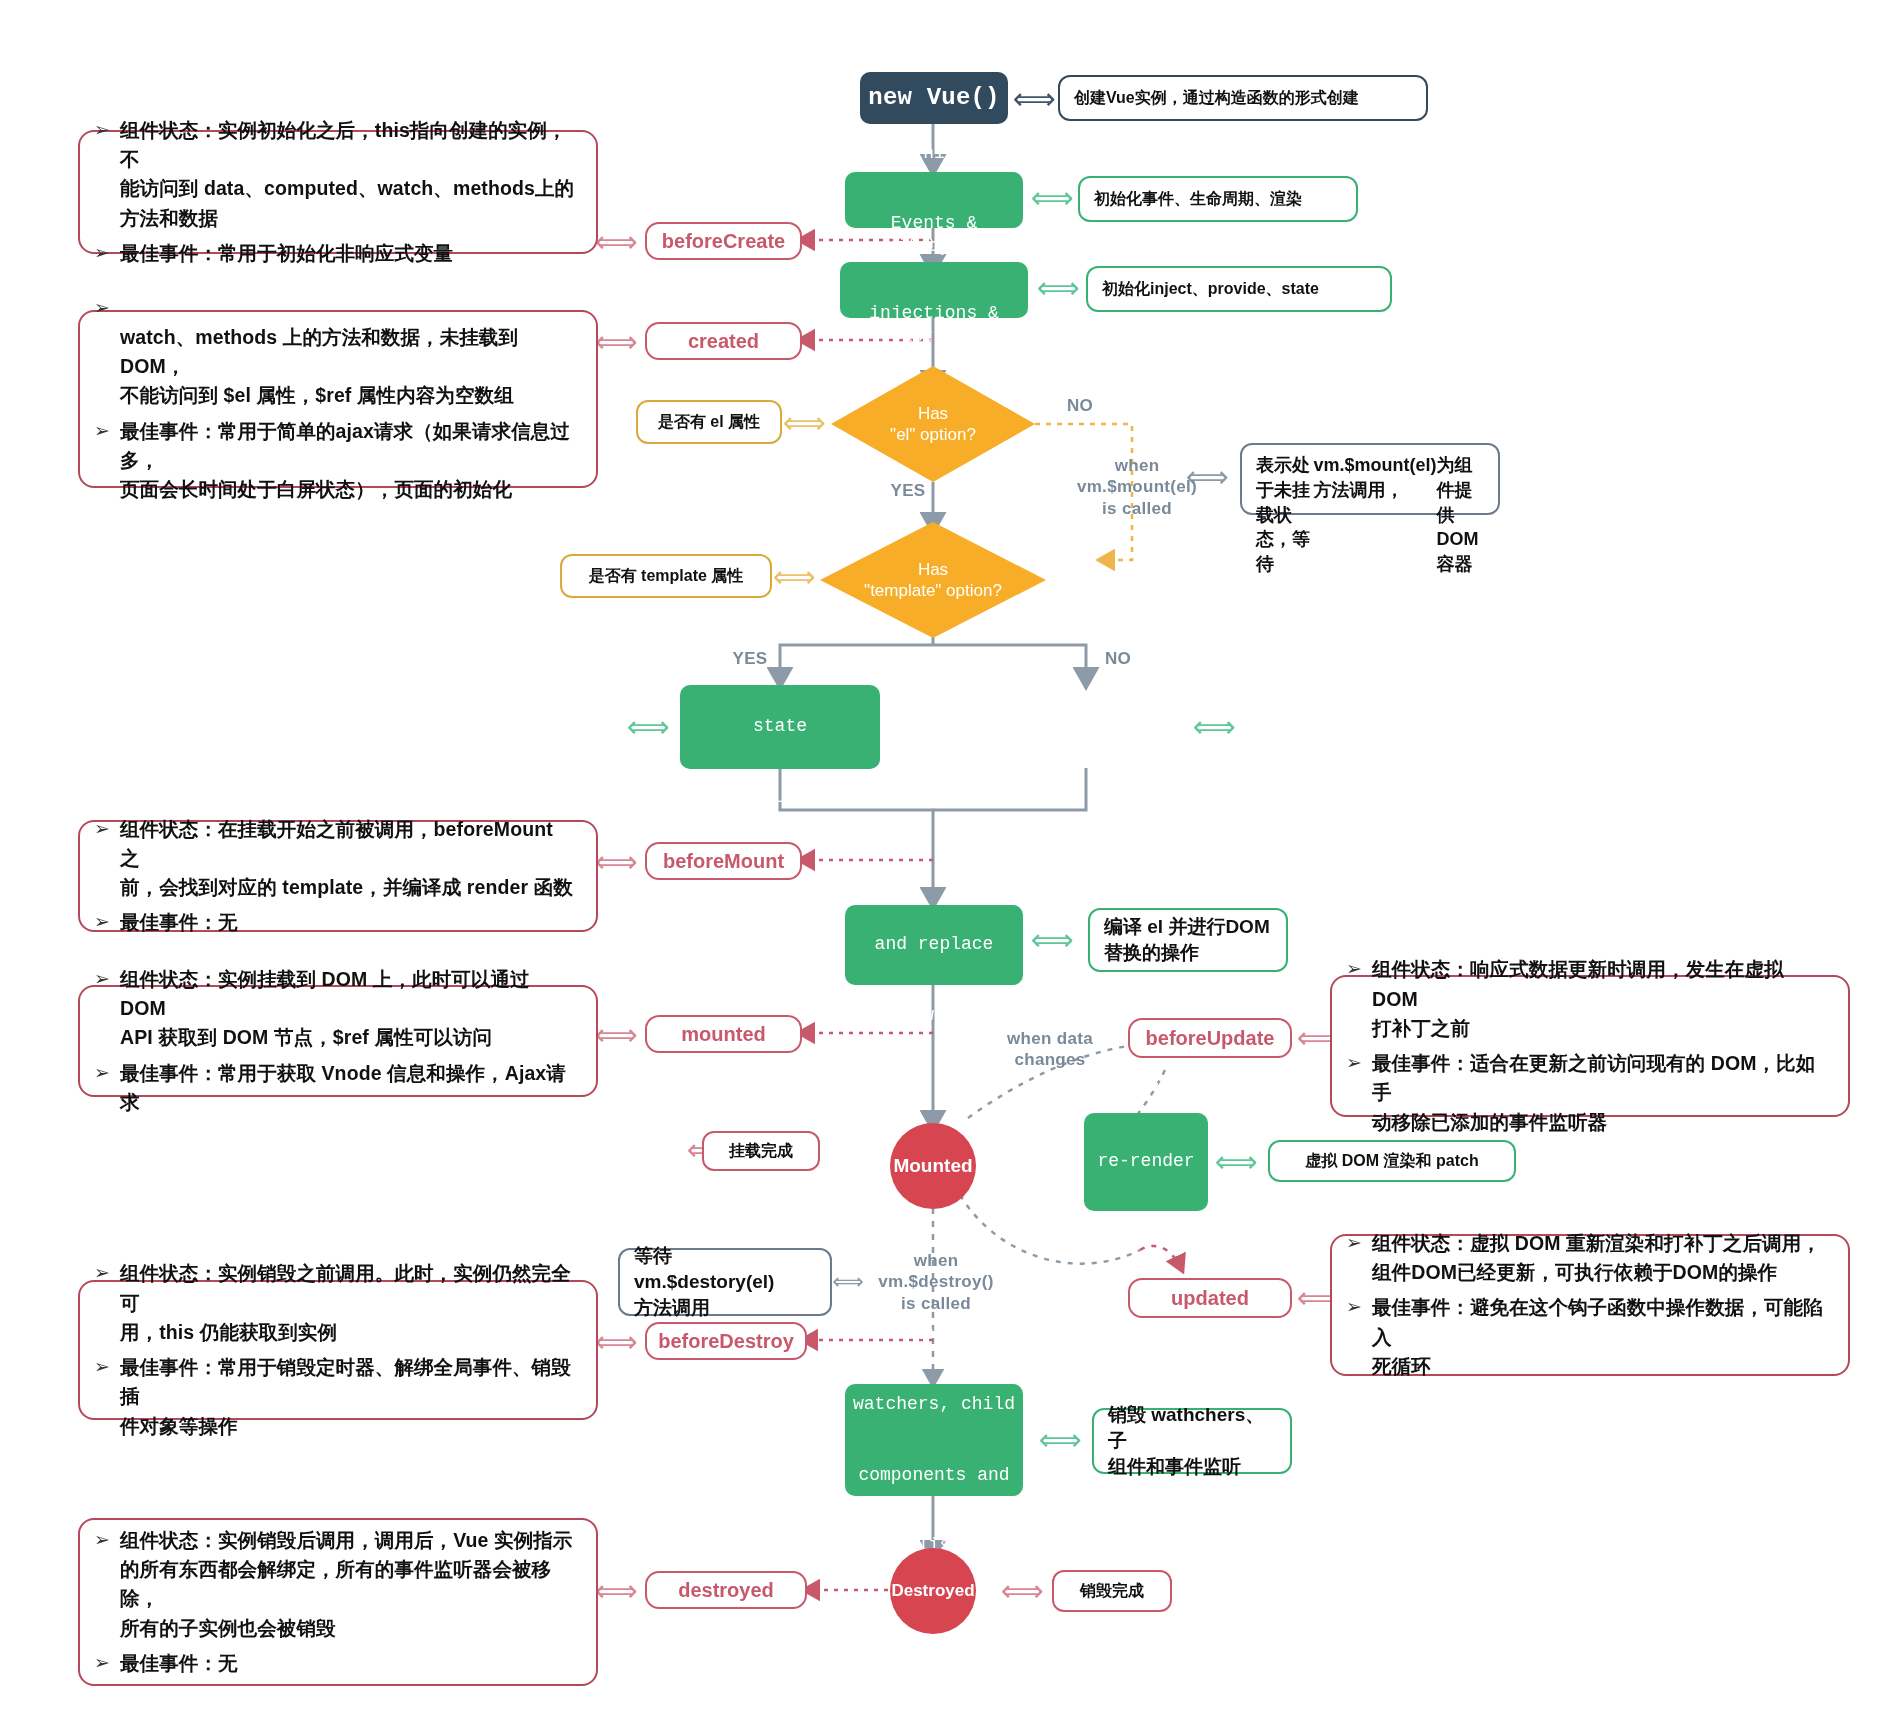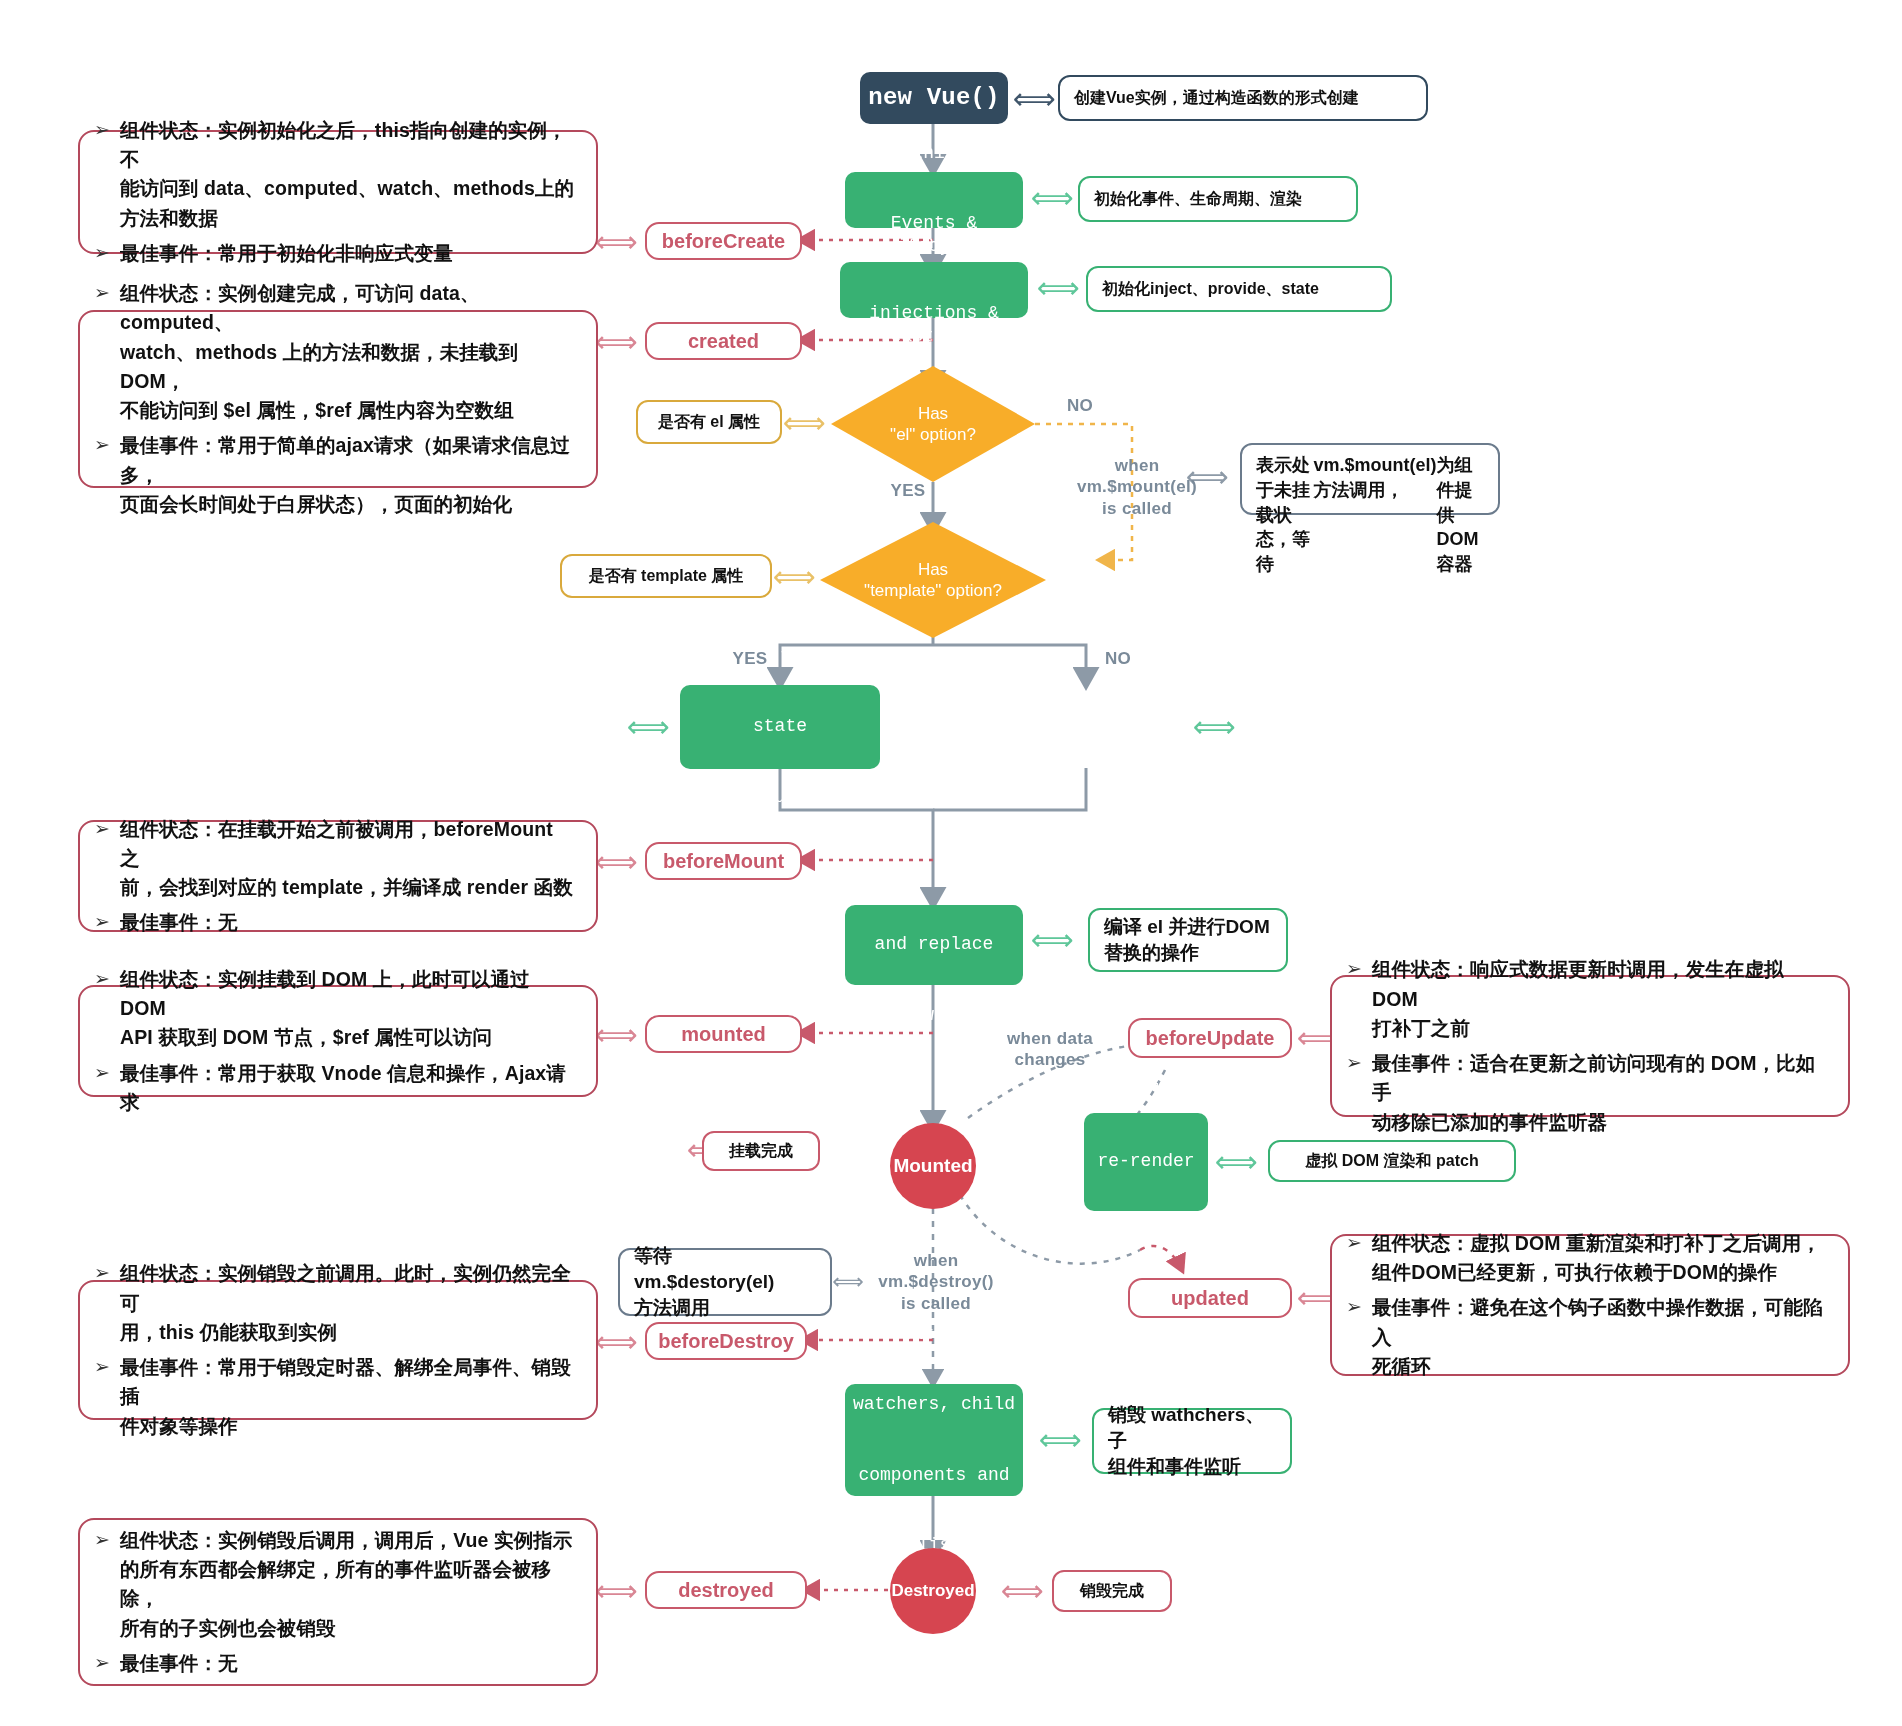--- a/index.html
+++ b/index.html
@@ -430,21 +430,21 @@
     <div class="li">
       <span class="bullet">➢</span>
       <span class="txt">最佳事件：常用于初始化非响应式变量</span>
     </div>
   </div>
 
   <div class="abs listbox" style="left:78px;top:310px;width:520px;height:178px;">
     <div class="li">
       <span class="bullet">➢</span>
       <span class="txt">
-        <span>组件状态：实例创建完成，可访问 data、computed、</span><br>
+        <br>
         <span>watch、methods 上的方法和数据，未挂载到 DOM，</span><br>
         <span>不能访问到 $el 属性，$ref 属性内容为空数组</span>
       </span>
     </div>
     <div class="li">
       <span class="bullet">➢</span>
       <span class="txt">
         <span>最佳事件：常用于简单的ajax请求（如果请求信息过多，</span><br>
         <span>页面会长时间处于白屏状态），页面的初始化</span>
       </span>

